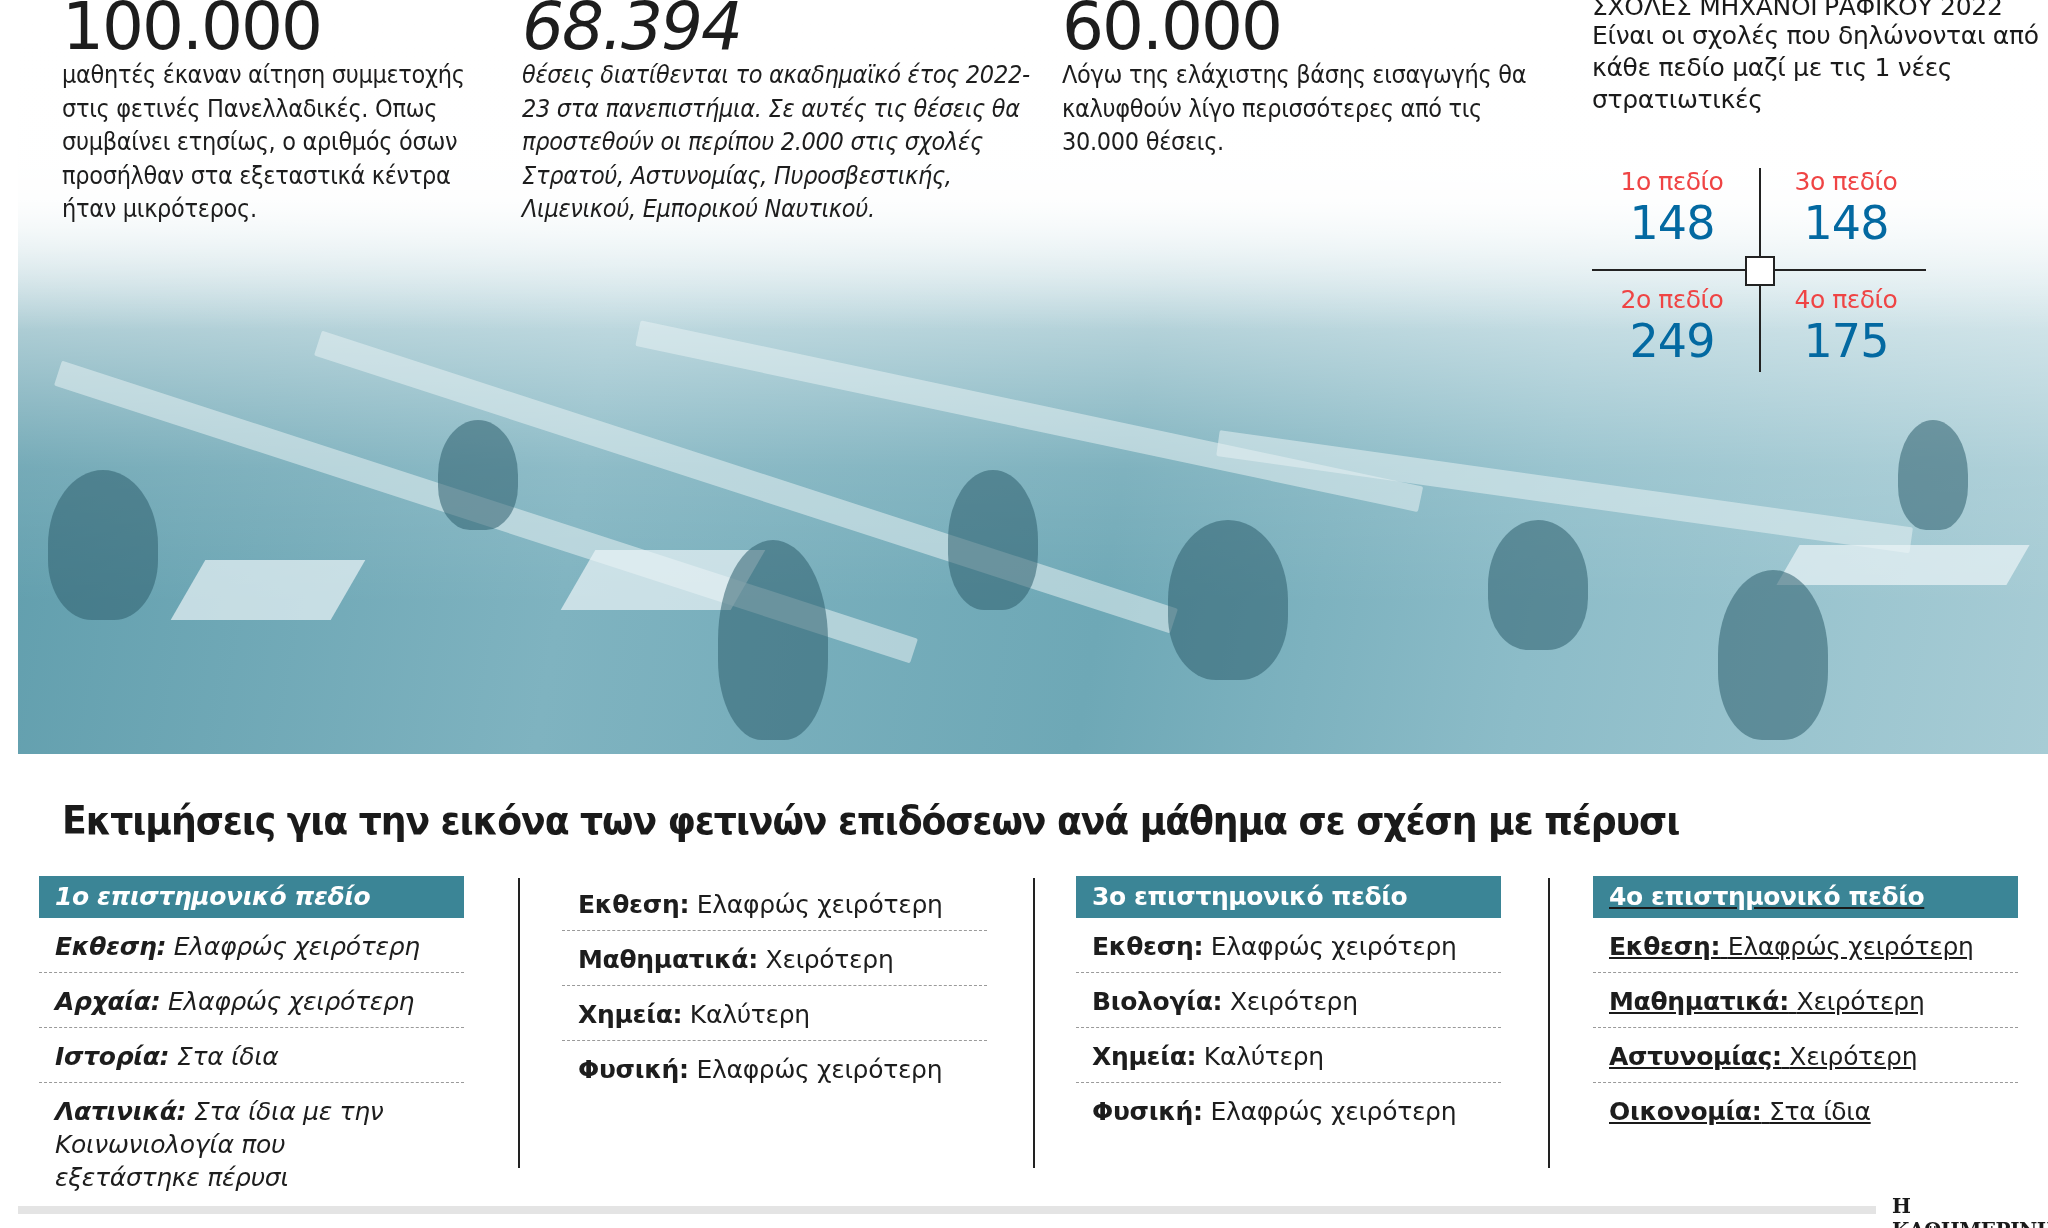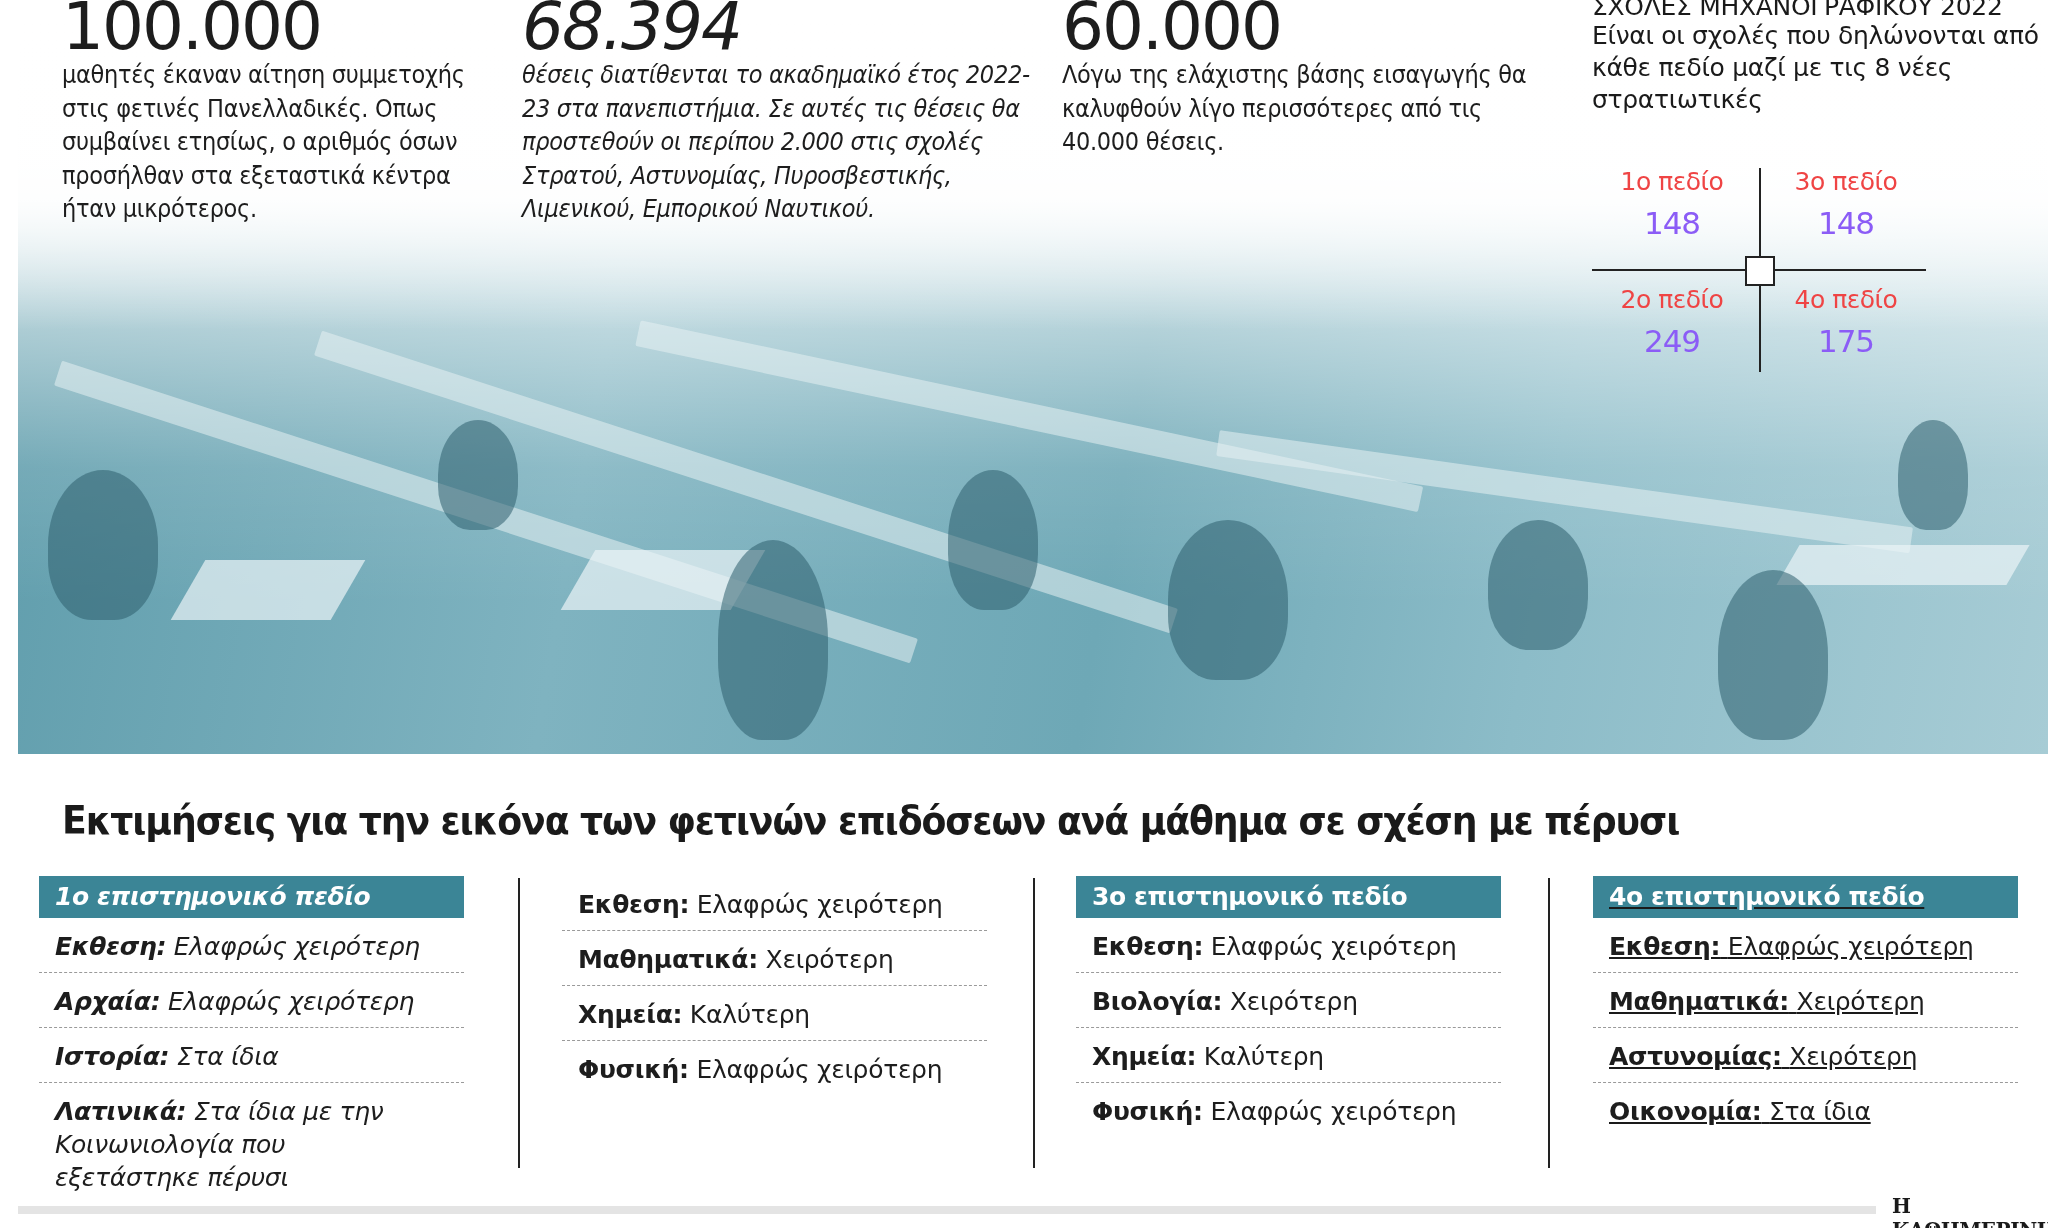--- a/index.html
+++ b/index.html
@@ -41,21 +41,21 @@
   .schools { position: absolute; left: 1592px; top: 0; width: 450px; z-index: 2; }
   .schools .title { font-size: 25px; line-height: 26px; letter-spacing: -0.3px; margin-top: -6px; }
   .schools .desc { font-size: 25px; line-height: 32px; letter-spacing: -0.3px; }
 
   .grid { position: absolute; left: 1592px; top: 168px; width: 334px; height: 204px; z-index: 2; }
   .grid .vline { position: absolute; left: 167px; top: 0; width: 2px; height: 204px; background: #222; }
   .grid .hline { position: absolute; left: 0; top: 101px; width: 334px; height: 2px; background: #222; }
   .grid .box { position: absolute; left: 153px; top: 88px; width: 30px; height: 30px; background: #fff; border: 2px solid #222; }
   .cell { position: absolute; width: 160px; text-align: center; }
   .cell .lbl { font-size: 25px; line-height: 28px; color: #ef4444; letter-spacing: -0.5px; }
-  .cell .num { font-size: 31px; line-height: 54px; color: #8b5cf6; letter-spacing: -1px; }
+  .cell .num { font-size: 46px; line-height: 54px; color: #0369a1; letter-spacing: -1px; }
   .c1 { left: 0; top: 0; }
   .c3 { left: 174px; top: 0; }
   .c2 { left: 0; top: 118px; }
   .c4 { left: 174px; top: 118px; }
 
   
   .section-title {
     position: absolute; left: 62px; top: 798px;
     font-family: "DejaVu Sans", sans-serif; font-weight: bold;
     font-size: 39px; line-height: 46px; letter-spacing: -1.2px; color: #1a1a1a;
@@ -109,26 +109,26 @@
 <div class="stat stat-1">
   <div class="big">100.000</div>
   <div class="desc">μαθητές έκαναν αίτηση συμμετοχής στις φετινές Πανελλαδικές. Οπως συμβαίνει ετησίως, ο αριθμός όσων προσήλθαν στα εξεταστικά κέντρα ήταν μικρότερος.</div>
 </div>
 <div class="stat stat-2">
   <div class="big">68.394</div>
   <div class="desc">θέσεις διατίθενται το ακαδημαϊκό έτος 2022-23 στα πανεπιστήμια. Σε αυτές τις θέσεις θα προστεθούν οι περίπου 2.000 στις σχολές Στρατού, Αστυνομίας, Πυροσβεστικής, Λιμενικού, Εμπορικού Ναυτικού.</div>
 </div>
 <div class="stat stat-3">
   <div class="big">60.000</div>
-  <div class="desc">Λόγω της ελάχιστης βάσης εισαγωγής θα καλυφθούν λίγο περισσότερες από τις 40.000 θέσεις.</div>
+  <div class="desc">Λόγω της ελάχιστης βάσης εισαγωγής θα καλυφθούν λίγο περισσότερες από τις 30.000 θέσεις.</div>
 </div>
 
 <div class="schools">
   <div class="title">ΣΧΟΛΕΣ ΜΗΧΑΝΟΓΡΑΦΙΚΟΥ 2022</div>
-  <div class="desc">Είναι οι σχολές που δηλώνονται από κάθε πεδίο μαζί με τις 8 νέες στρατιωτικές</div>
+  <div class="desc">Είναι οι σχολές που δηλώνονται από κάθε πεδίο μαζί με τις 1 νέες στρατιωτικές</div>
 </div>
 <div class="grid">
   <div class="vline"></div>
   <div class="hline"></div>
   <div class="box"></div>
   <div class="cell c1">
     <div class="lbl">1ο πεδίο</div>
     <div class="num">148</div>
   </div>
   <div class="cell c3">

